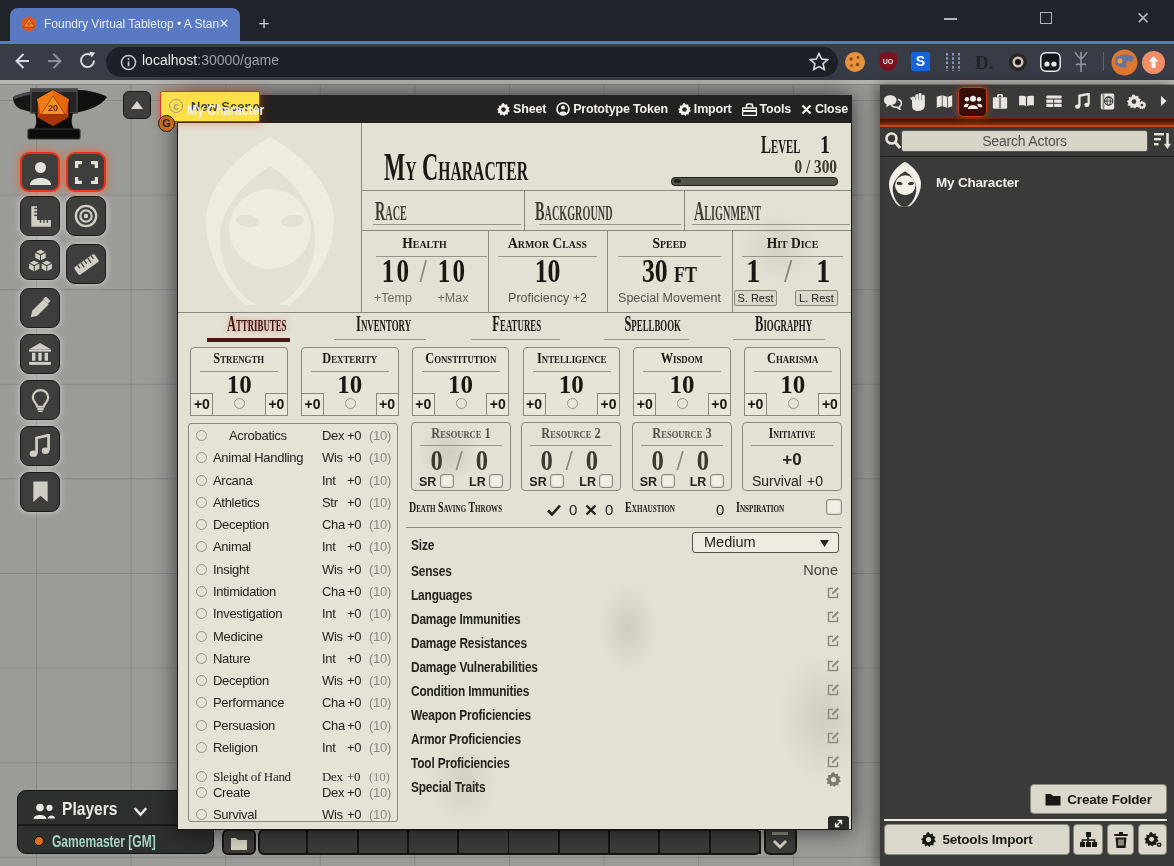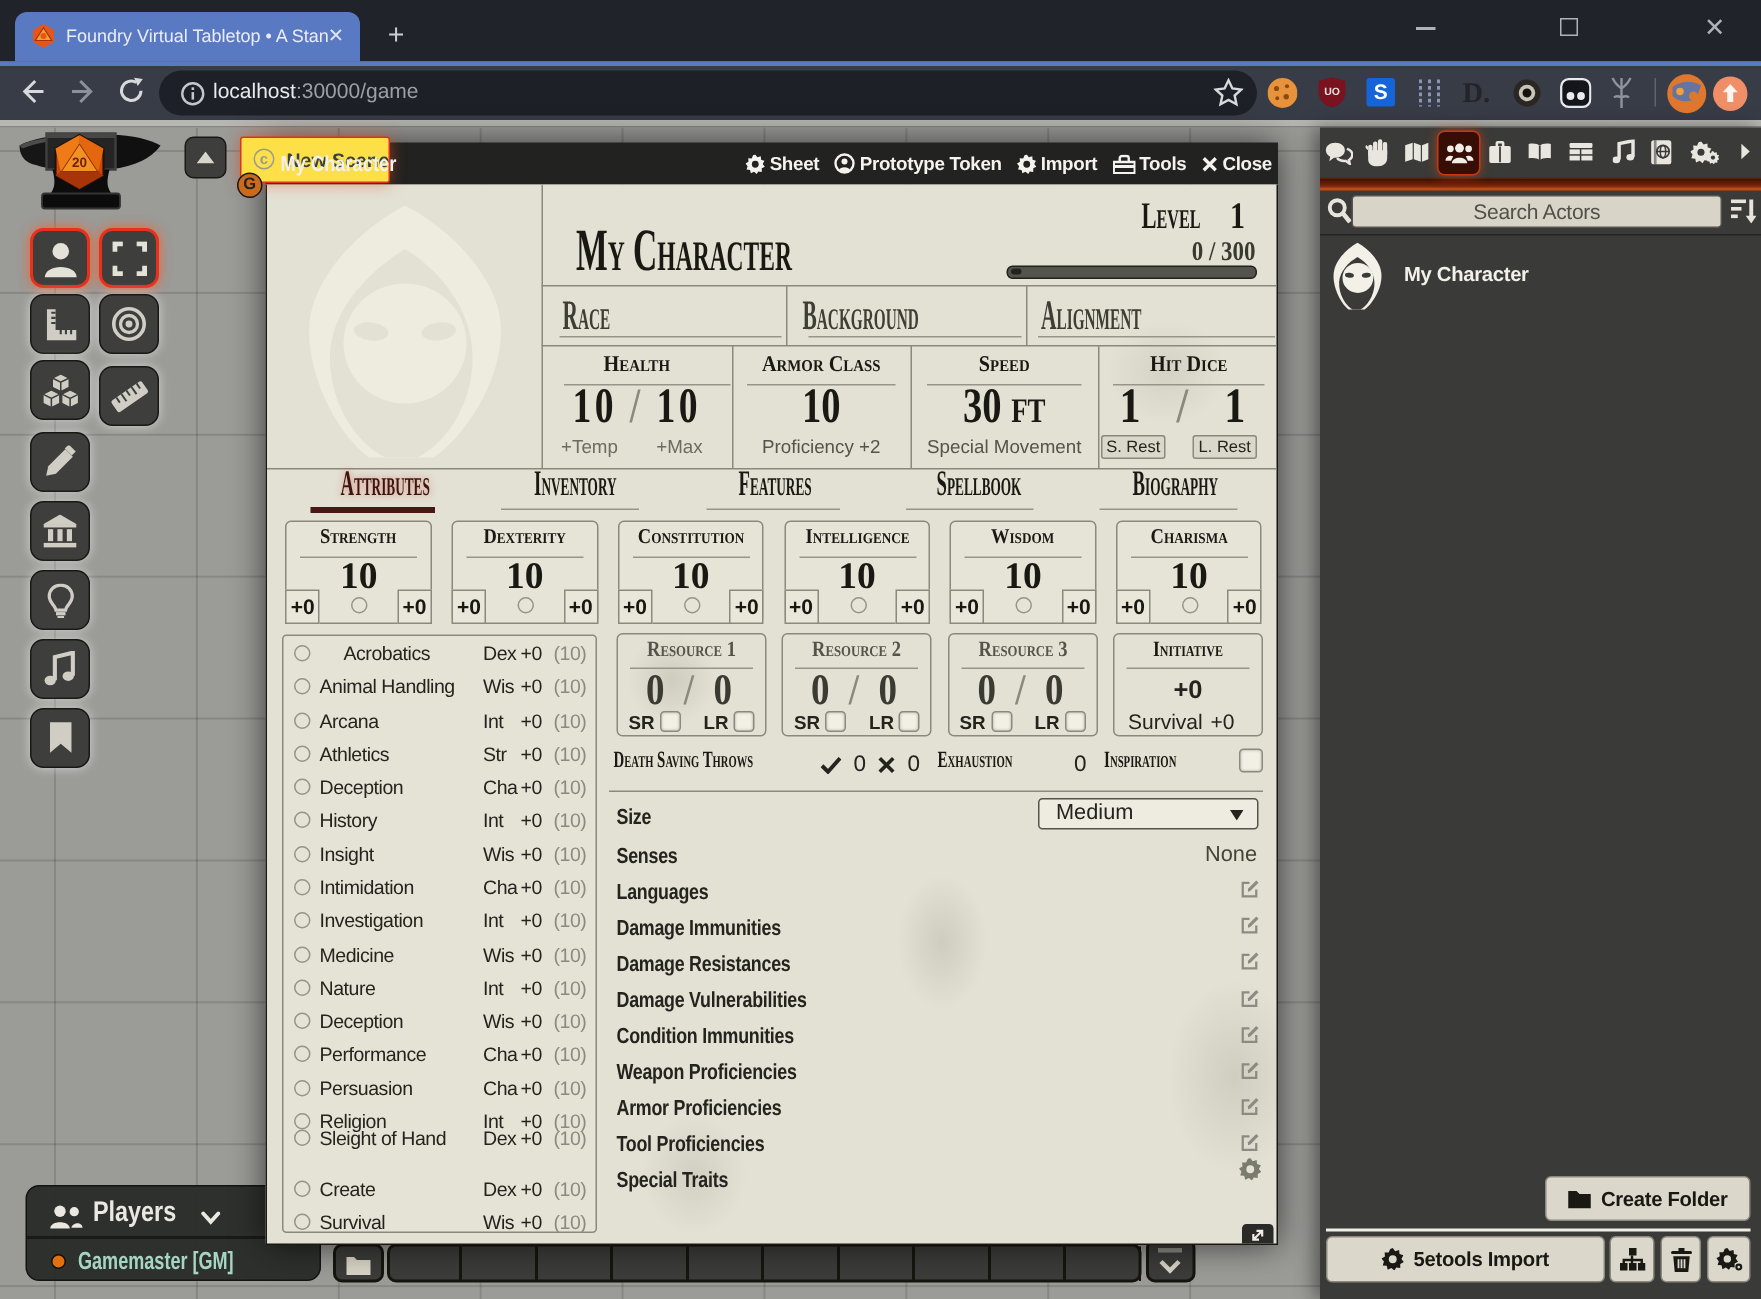--- a/index.html
+++ b/index.html
@@ -634,21 +634,21 @@
 </div>
 <div class="skrow" style="top:392.1px;">
 <span style="position:absolute; left:8px; top:4px; width:11px; height:11px; border:1px solid #96948a; border-radius:50%;"></span>
 <span style="position:absolute; left:25px; top:2px;">Deception</span>
 <span style="position:absolute; left:134px; top:2px;">Cha</span>
 <span style="position:absolute; left:159px; top:2px;">+0</span>
 <span style="position:absolute; left:181px; top:2px; color:#8b8a80;">(10)</span>
 </div>
 <div class="skrow" style="top:414.4px;">
 <span style="position:absolute; left:8px; top:4px; width:11px; height:11px; border:1px solid #96948a; border-radius:50%;"></span>
-<span style="position:absolute; left:25px; top:2px;">History</span>
+<span style="position:absolute; left:25px; top:2px;">Animal</span>
 <span style="position:absolute; left:134px; top:2px;">Int</span>
 <span style="position:absolute; left:159px; top:2px;">+0</span>
 <span style="position:absolute; left:181px; top:2px; color:#8b8a80;">(10)</span>
 </div>
 <div class="skrow" style="top:436.7px;">
 <span style="position:absolute; left:8px; top:4px; width:11px; height:11px; border:1px solid #96948a; border-radius:50%;"></span>
 <span style="position:absolute; left:25px; top:2px;">Insight</span>
 <span style="position:absolute; left:134px; top:2px;">Wis</span>
 <span style="position:absolute; left:159px; top:2px;">+0</span>
 <span style="position:absolute; left:181px; top:2px; color:#8b8a80;">(10)</span>
@@ -702,21 +702,21 @@
 <span style="position:absolute; left:159px; top:2px;">+0</span>
 <span style="position:absolute; left:181px; top:2px; color:#8b8a80;">(10)</span>
 </div>
 <div class="skrow" style="top:614.9px;">
 <span style="position:absolute; left:8px; top:4px; width:11px; height:11px; border:1px solid #96948a; border-radius:50%;"></span>
 <span style="position:absolute; left:25px; top:2px;">Religion</span>
 <span style="position:absolute; left:134px; top:2px;">Int</span>
 <span style="position:absolute; left:159px; top:2px;">+0</span>
 <span style="position:absolute; left:181px; top:2px; color:#8b8a80;">(10)</span>
 </div>
-<div class="skrow" style="top:626px;">
+<div class="skrow" style="top:644px;font-family:Liberation Serif, serif;">
 <span style="position:absolute; left:8px; top:4px; width:11px; height:11px; border:1px solid #96948a; border-radius:50%;"></span>
 <span style="position:absolute; left:25px; top:2px;">Sleight of Hand</span>
 <span style="position:absolute; left:134px; top:2px;">Dex</span>
 <span style="position:absolute; left:159px; top:2px;">+0</span>
 <span style="position:absolute; left:181px; top:2px; color:#8b8a80;">(10)</span>
 </div>
 <div class="skrow" style="top:659.5px;">
 <span style="position:absolute; left:8px; top:4px; width:11px; height:11px; border:1px solid #96948a; border-radius:50%;"></span>
 <span style="position:absolute; left:25px; top:2px;">Create</span>
 <span style="position:absolute; left:134px; top:2px;">Dex</span>

